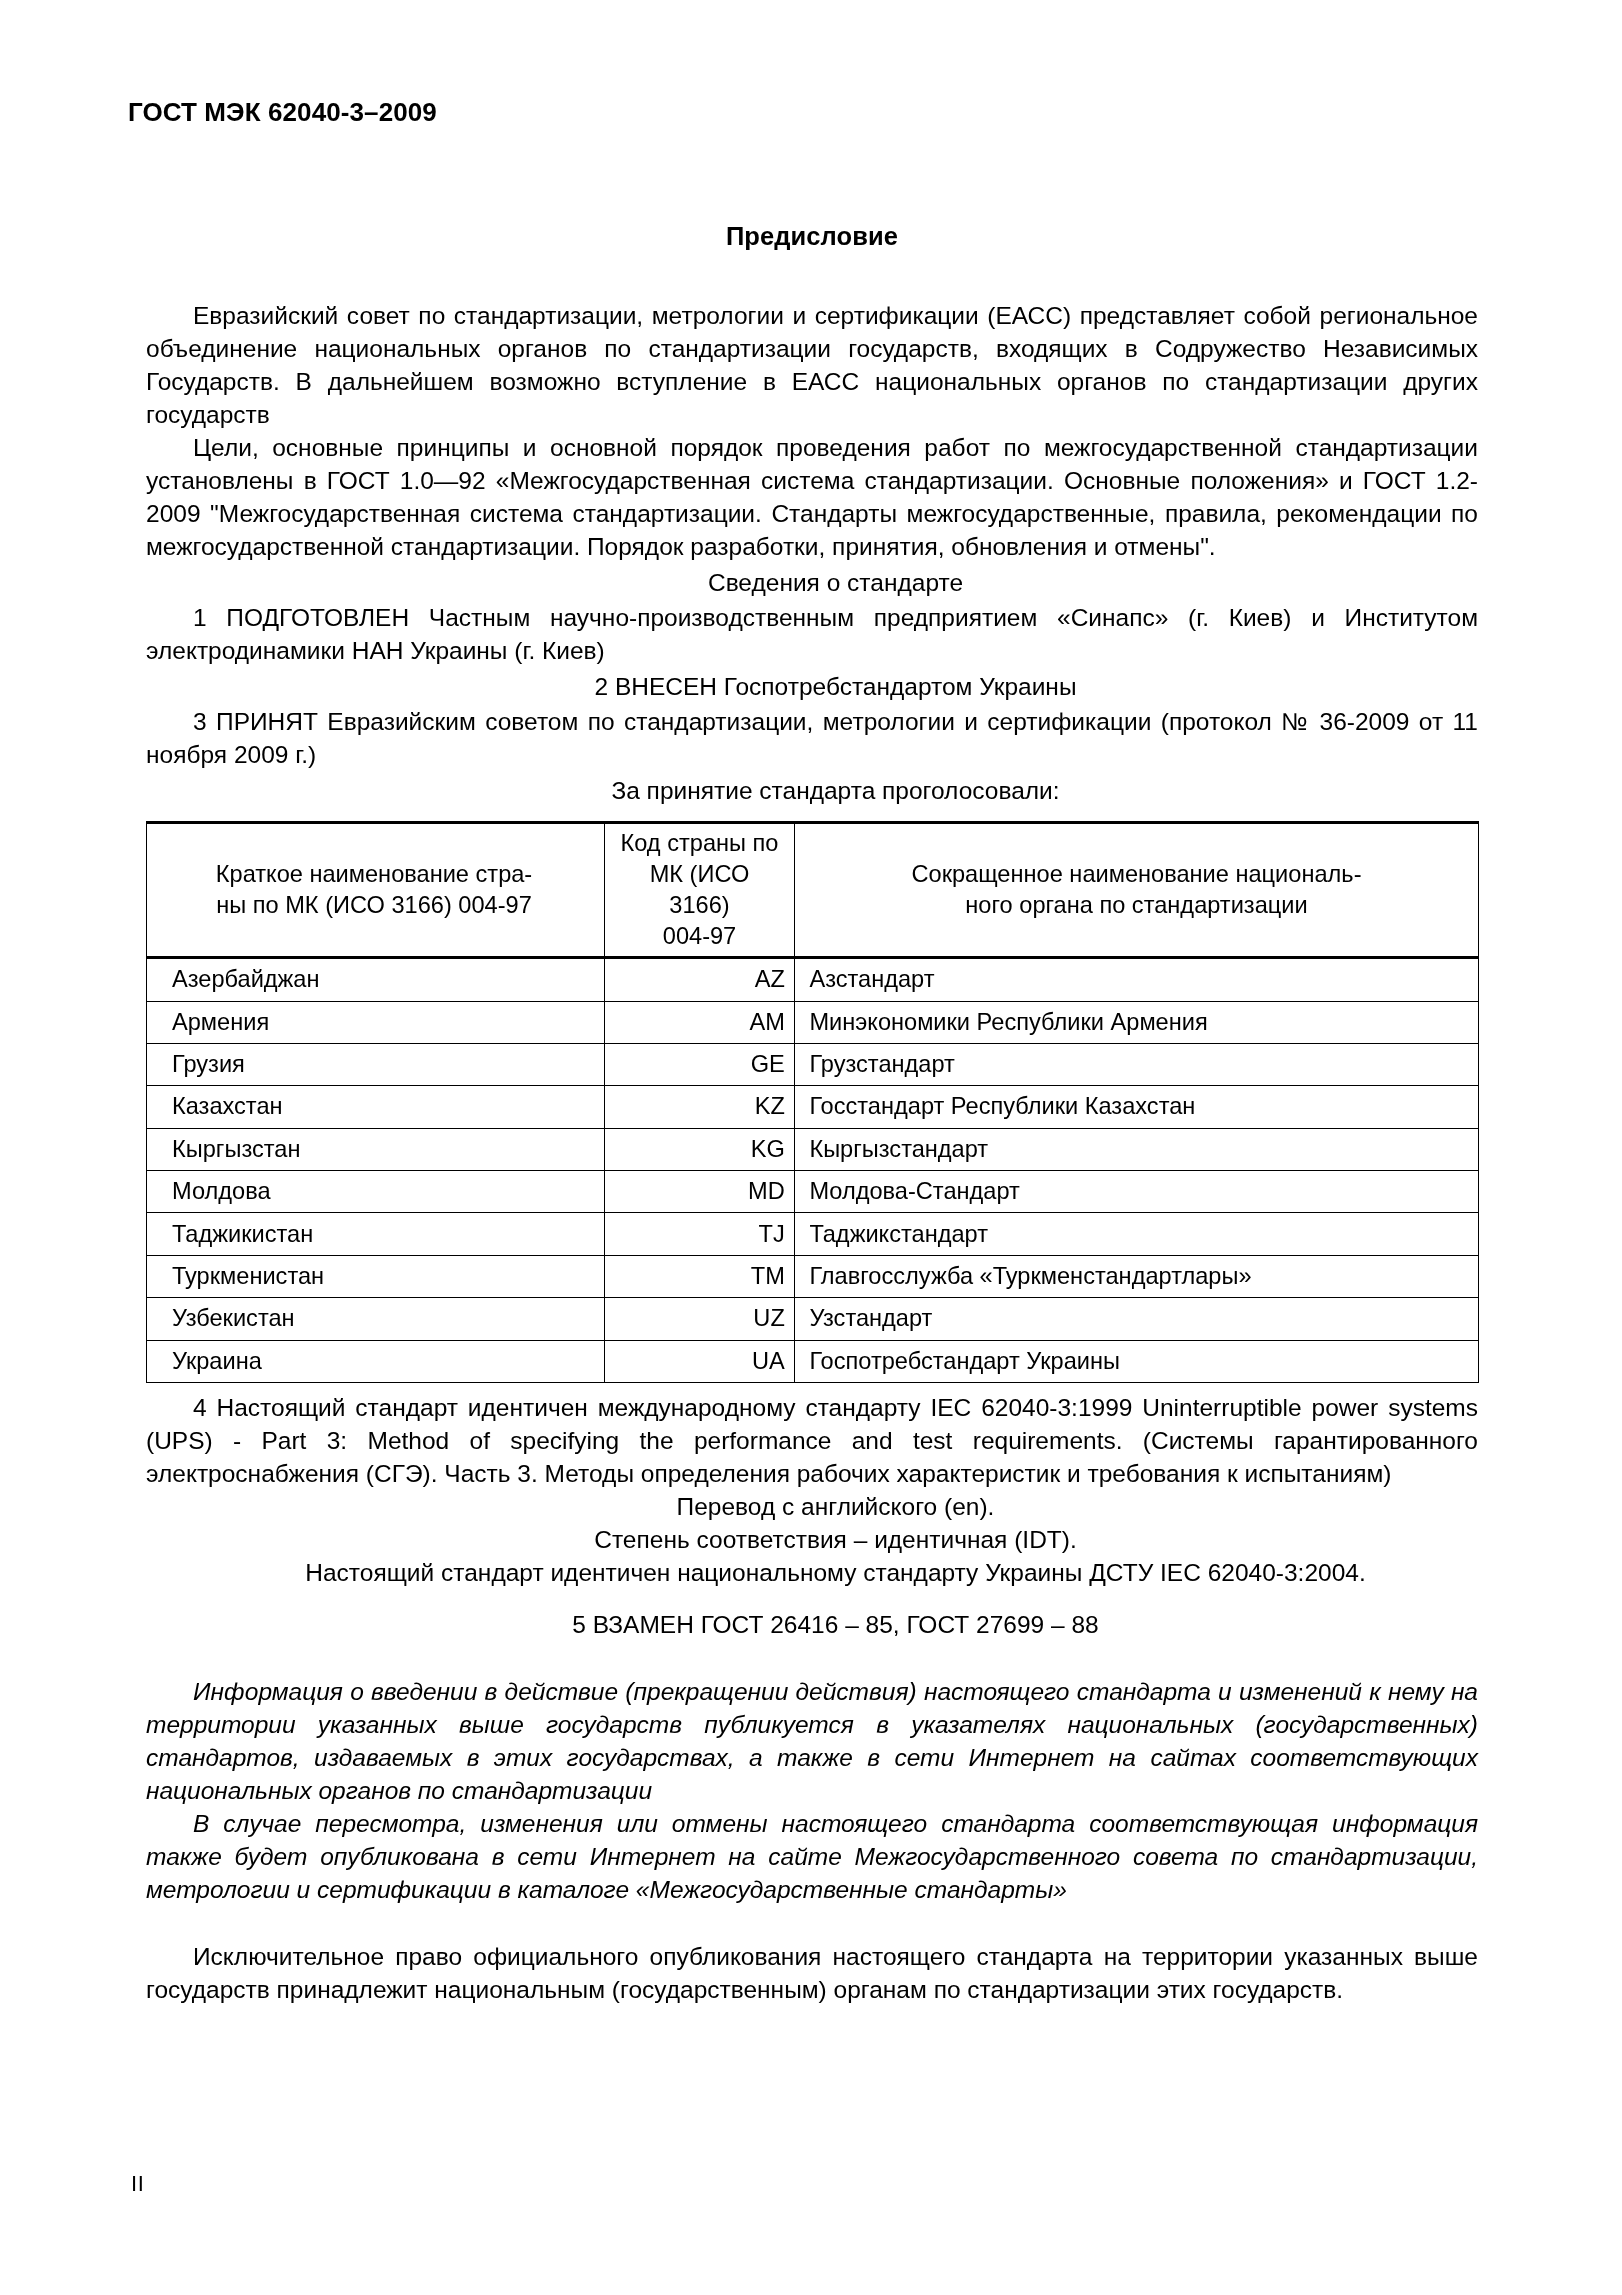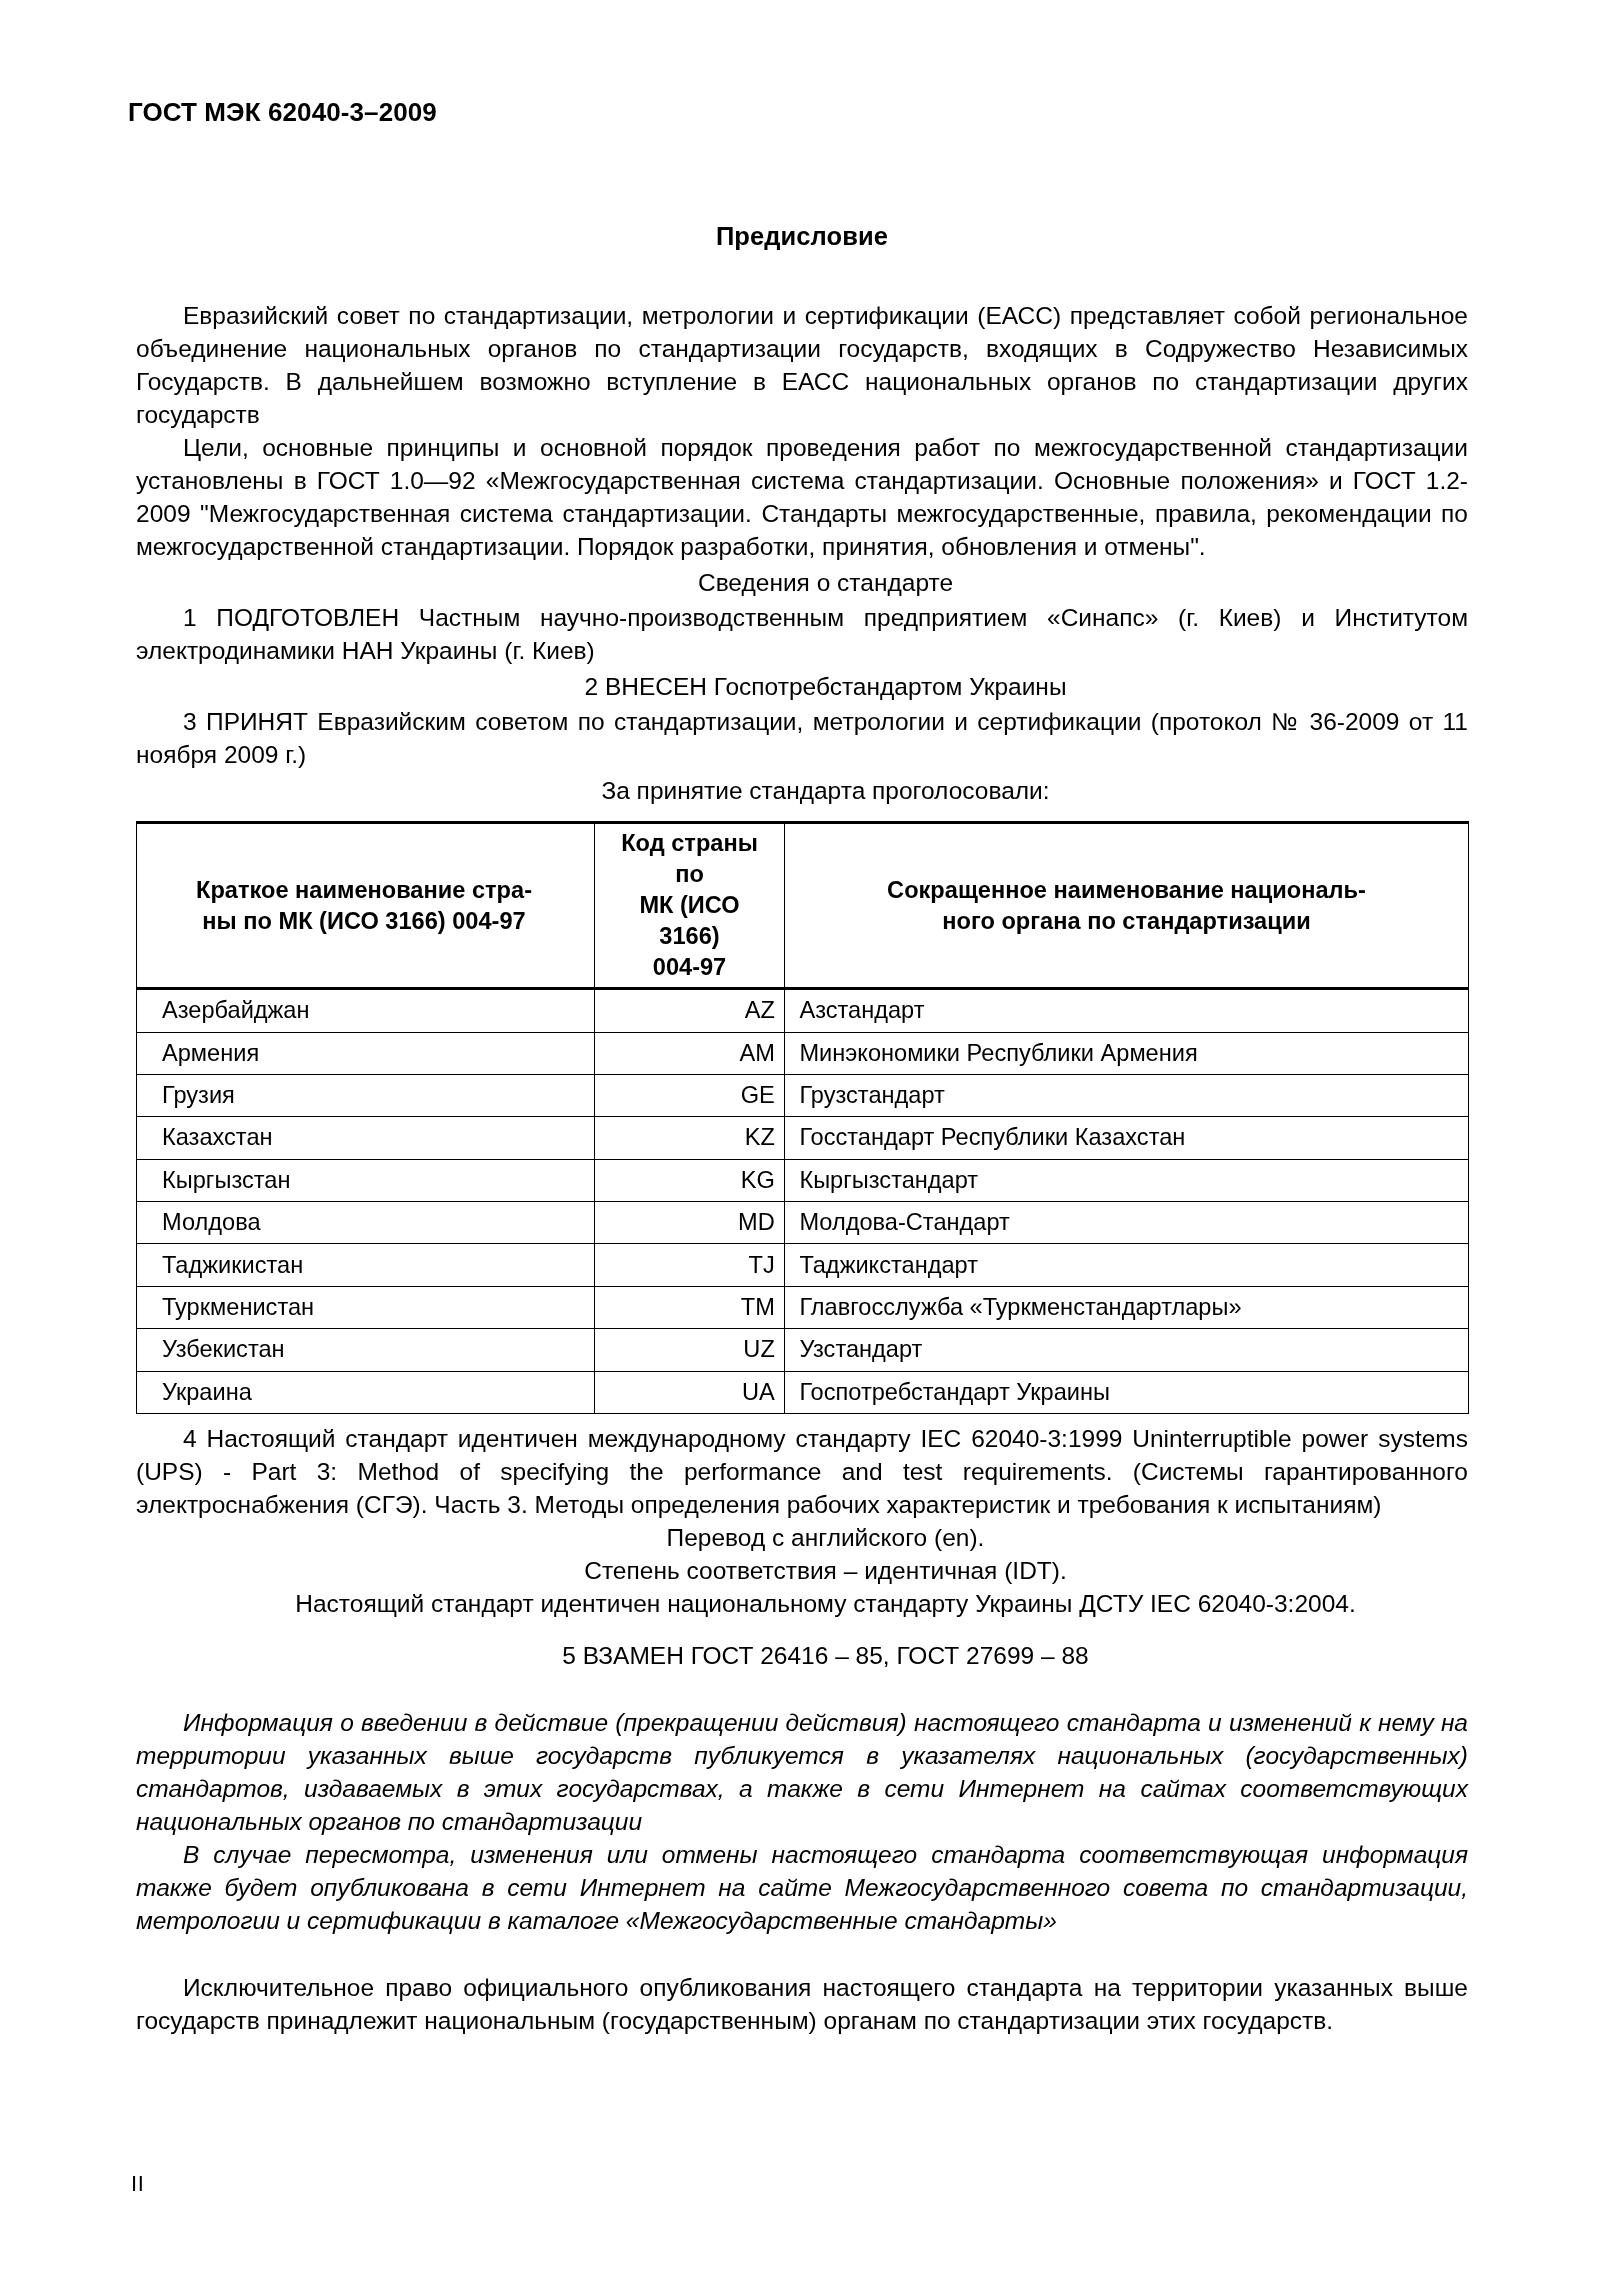--- a/index.html
+++ b/index.html
@@ -29,21 +29,21 @@
     top: 97px;
     font-size: 26px;
     font-weight: bold;
     letter-spacing: 0.1px;
     white-space: nowrap;
   }
 
   
   .content {
     position: absolute;
-    left: 136px;
+    left: 146px;
     top: 222px;
     width: 1332px;
   }
 
   .section-title {
     text-align: center;
     font-size: 25.5px;
     font-weight: bold;
     margin: 0 0 48px 0;
     letter-spacing: 0.1px;
@@ -77,21 +77,20 @@
     border: 1.3px solid #000;
     padding: 5.2px 9.2px;
     vertical-align: middle;
     font-weight: normal;
     line-height: 31px;
   }
   table.vote-table thead th {
     height: 111px;
     border-bottom: 3.3px solid #000;
     padding: 3.9px 14.4px;
-    font-weight: bold;
   }
   table.vote-table thead tr th:first-child { padding-left: 14px; padding-right: 17px; }
   table.vote-table tbody td { height: 41px; }
   table.vote-table tbody td.c-name { text-align: left; padding-left: 25px; }
   table.vote-table tbody td.c-code { text-align: right; }
   table.vote-table tbody td.c-body { text-align: left; padding-left: 14.4px; }
   table.vote-table tbody td.c-body.two-line { line-height: 37px; padding-top: 2.6px; padding-bottom: 3.9px; }
   table.vote-table tbody td.c-body.two-line .ln2 { display: block; padding-left: 19.6px; }
 
   .col-name { width: 458px; }

